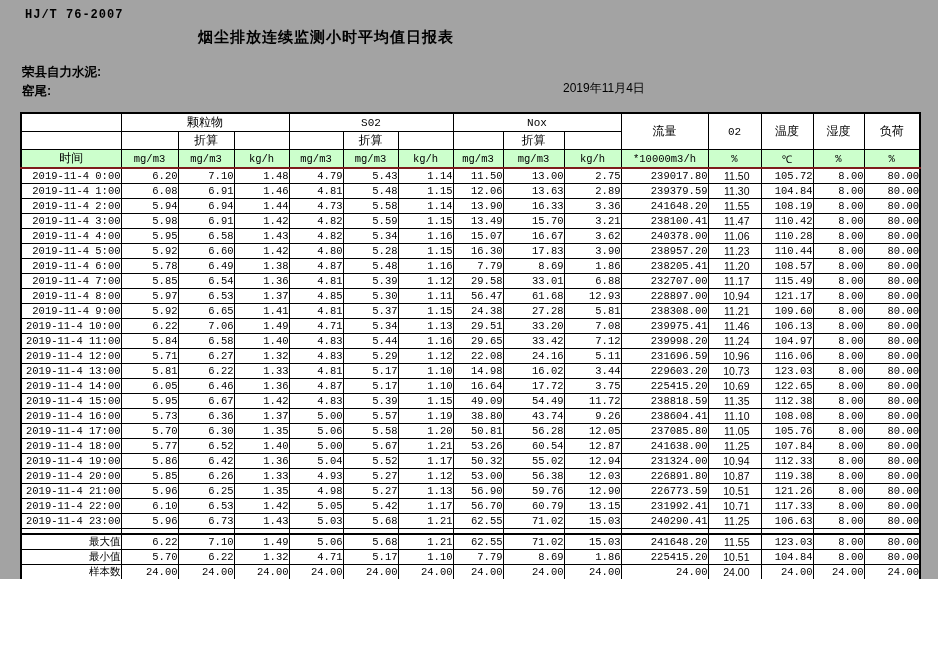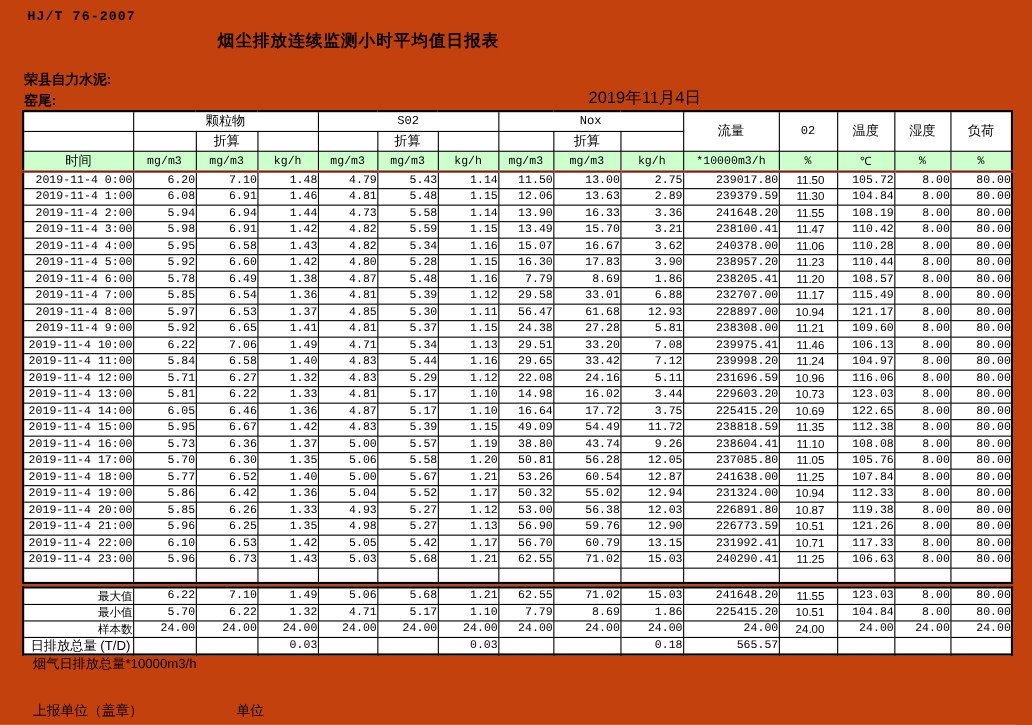--- a/index.html
+++ b/index.html
@@ -1,31 +1,31 @@
 <!DOCTYPE html>
 <html><head>
 <meta charset="utf-8">
 <style>
   html,body{margin:0;padding:0;background:#fff;}
-  .page{position:relative;width:938px;height:659px;background:#c2410c;overflow:hidden;
+  .page{position:relative;width:938px;height:579px;background:#a3a3a3;overflow:hidden;
         font-family:"Liberation Sans","DejaVu Sans",sans-serif;color:#000;}
   .std-code{position:absolute;left:25px;top:8px;font-size:12px;font-weight:bold;
             font-family:"Liberation Mono","DejaVu Sans Mono",monospace;letter-spacing:1px;}
   .report-title{position:absolute;left:116px;top:28px;width:420px;text-align:center;
                 font-size:15px;font-weight:bold;letter-spacing:1px;}
   .company{position:absolute;left:22px;top:64px;font-size:12.5px;font-weight:bold;}
   .monitor-point{position:absolute;left:22px;top:83px;font-size:12.5px;font-weight:bold;}
-  .report-date{position:absolute;left:535px;top:80px;font-size:15px;}
+  .report-date{position:absolute;left:563px;top:80px;font-size:12px;}
 
   table.rpt{position:absolute;left:20px;border-collapse:collapse;table-layout:fixed;
             width:899px;border:2px solid #000;background:#fff;}
   table.rpt td{border:1px solid #000;padding:0;margin:0;overflow:hidden;
                font-family:"Liberation Mono","DejaVu Sans Mono",monospace;font-size:10.5px;
                vertical-align:middle;white-space:nowrap;}
-  #main-table{top:100px;}
+  #main-table{top:112px;}
   #summary-table{top:533px;}
   tr.h1 td,tr.h2 td{height:13px;text-align:center;
         font-family:"Liberation Sans","DejaVu Sans",sans-serif;font-size:12px;}
   tr.h1 td.latin{font-family:"Liberation Mono","DejaVu Sans Mono",monospace;font-size:11px;}
   tr.h3 td{height:16px;text-align:center;background:#ccffcc;font-size:10.5px;
            border-bottom:2px solid #7f1d1d;}
   tr.h3 td.time-h{font-family:"Liberation Sans","DejaVu Sans",sans-serif;font-size:12px;}
   tbody tr.data-row td{height:14px;}
   tbody tr.sum-row td{height:14px;}
   tbody tr.spacer-row td{height:12px;}

